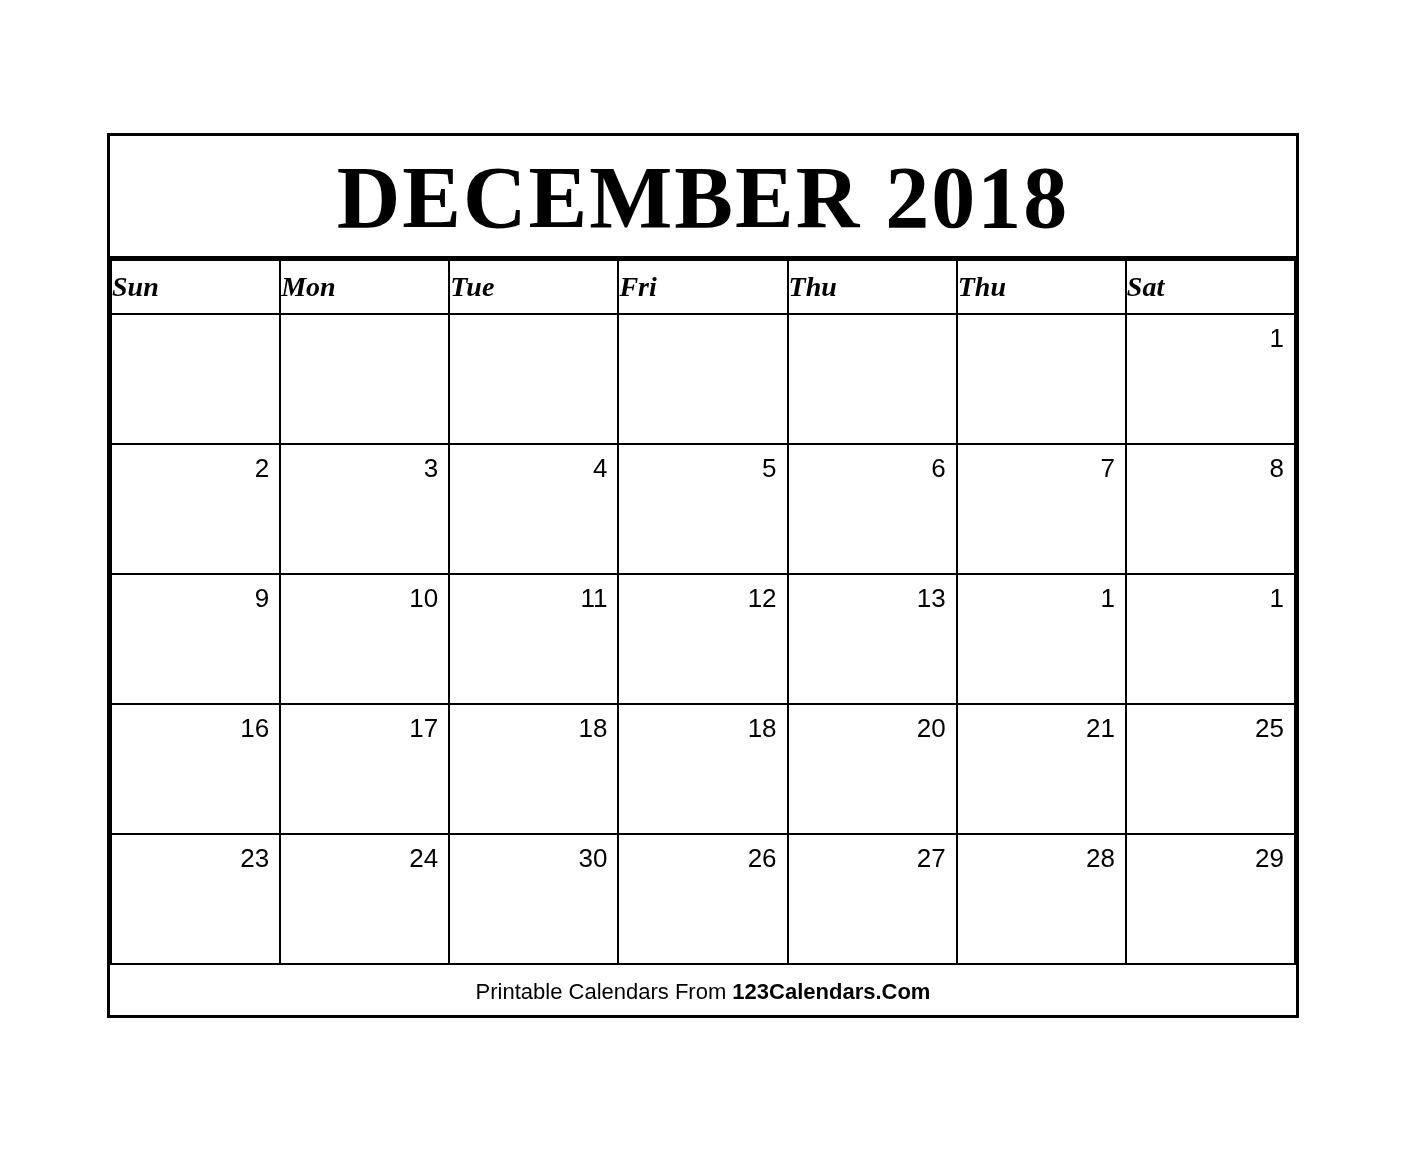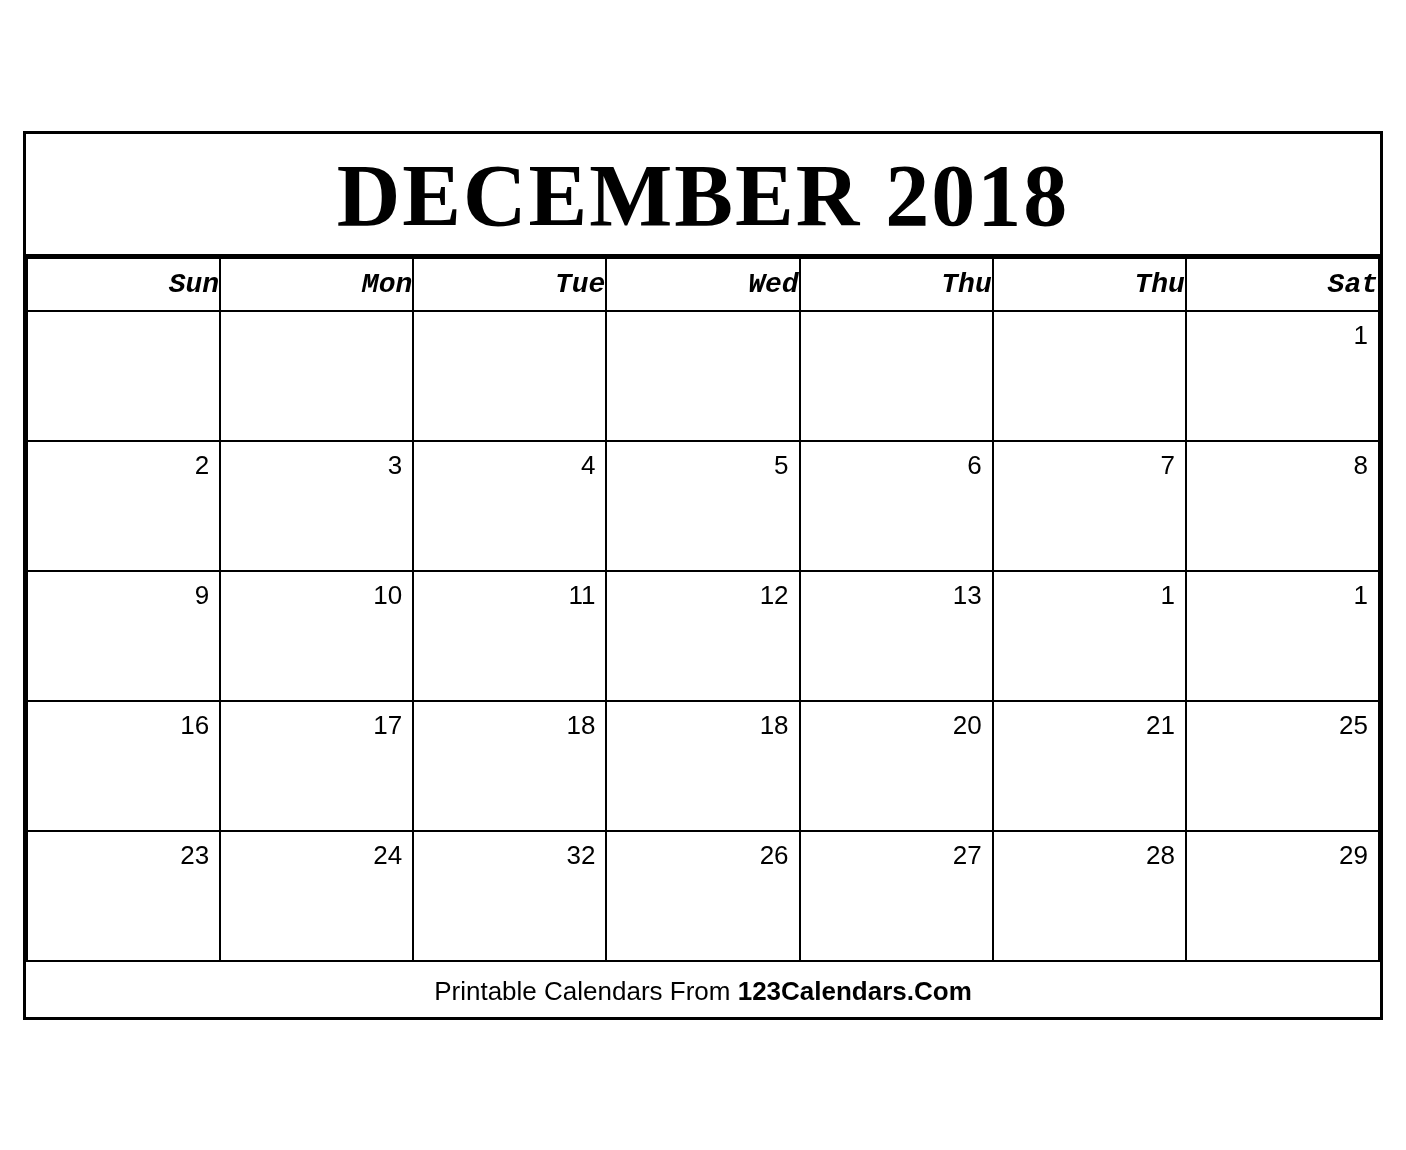--- a/index.html
+++ b/index.html
@@ -11,21 +11,21 @@
     body {
       background: #fff;
       display: flex;
       justify-content: center;
       align-items: center;
       min-height: 100vh;
       font-family: Arial, sans-serif;
     }
 
     .calendar-wrapper {
-      width: 1360px;
+      width: 1192px;
       margin: 36px auto;
       border: 3px solid #000;
     }
 
     .calendar-title {
       text-align: center;
       padding: 18px 0 14px;
       border-bottom: 3px solid #000;
       font-family: 'Times New Roman', serif;
       font-size: 88px;
@@ -34,47 +34,47 @@
       line-height: 1;
     }
 
     .calendar-grid {
       width: 100%;
       border-collapse: collapse;
     }
 
     .calendar-grid th {
       border: 2px solid #000;
-      text-align: right;
+      text-align: left;
       padding: 10px 0;
       font-size: 28px;
       font-style: italic;
       font-weight: bold;
-      font-family: Liberation Mono, monospace;
+      font-family: Liberation Serif, serif;
     }
 
     .calendar-grid td {
       border: 2px solid #000;
       width: calc(100% / 7);
       height: 130px;
       vertical-align: top;
       text-align: right;
       padding: 8px 10px 0 0;
       font-size: 26px;
       font-family: Arial, sans-serif;
     }
 
     .calendar-grid td.empty {
       background: #fff;
     }
 
     .footer {
       text-align: center;
       padding: 14px 0 10px;
-      font-size: 26px;
+      font-size: 22px;
       font-family: Arial, sans-serif;
     }
 
     .footer strong {
       font-weight: bold;
     }
   </style>
 </head>
 <body>
 
@@ -82,21 +82,21 @@
   <div class="calendar-title">
     <span>DECEMBER 2018</span>
   </div>
 
   <table class="calendar-grid">
     <thead>
       <tr>
       <th>Sun</th>
           <th>Mon</th>
           <th>Tue</th>
-          <th>Wed</th>
+          <th>Fri</th>
           <th>Thu</th>
           <th>Thu</th>
           <th>Sat</th>
         </tr>
     </thead>
     <tbody id="calendar-body">
     <tr>
           <td class="empty"></td>
           <td class="empty"></td>
           <td class="empty"></td>
@@ -128,21 +128,21 @@
           <td>17</td>
           <td>18</td>
           <td>18</td>
           <td>20</td>
           <td>21</td>
           <td>25</td>
         </tr>
         <tr>
           <td>23</td>
           <td>24</td>
-          <td>32</td>
+          <td>30</td>
           <td>26</td>
           <td>27</td>
           <td>28</td>
           <td>29</td>
         </tr>
       </tbody>
   </table>
 
   <div class="footer">
     <span>Printable Calendars From </span><strong>123Calendars.Com</strong>

